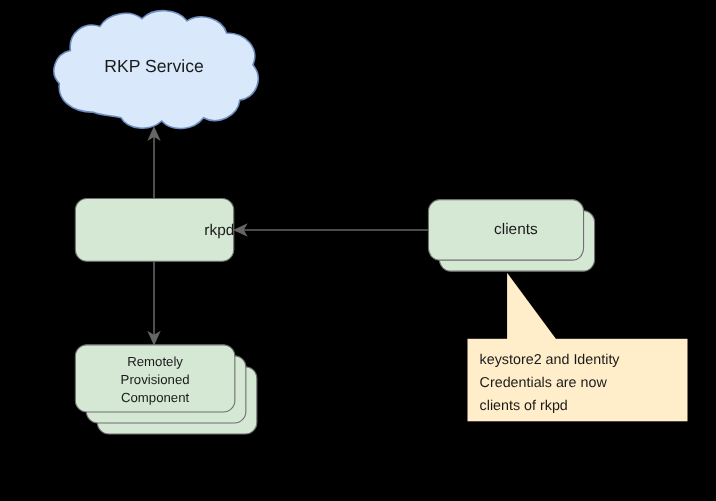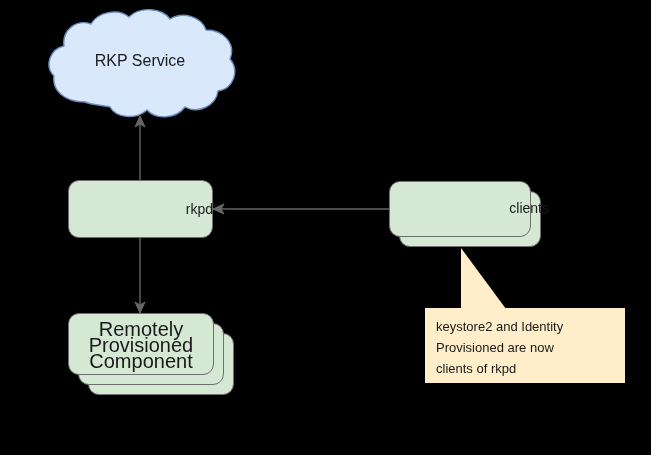--- a/index.html
+++ b/index.html
@@ -86,21 +86,21 @@
     left: 0px;
     top: 0px;
     width: 142px;
     height: 56px;
   }
   #clients-label {
     position: absolute;
     left: 0px;
     top: 19px;
     width: 160px;
-    text-align: right;
+    text-align: center;
     color: #1a1a1a;
     font-size: 14px;
     font-family: "Liberation Sans", sans-serif;
   }
 
   
   #rpc-stack {
     position: absolute;
     left: 68px;
     top: 313px;
@@ -125,21 +125,21 @@
     width: 146px;
     height: 62px;
   }
   #rpc-label {
     position: absolute;
     left: 0px;
     top: 8px;
     width: 146px;
     text-align: center;
     color: #1a1a1a;
-    font-size: 20px;
+    font-size: 12px;
     line-height: 16px;
     font-family: "Liberation Sans", sans-serif;
     white-space: pre-line;
   }
 
   
   #note-tail {
     position: absolute;
     left: 455px;
     top: 243px;
@@ -230,17 +230,17 @@
     <div id="rpc-label">Remotely
 Provisioned
 Component</div>
   </div>
 
   <svg id="note-tail" viewBox="0 0 70 70">
     <path d="M6 5 L6 70 L54 70 Z" fill="#ffeec9" stroke="none"></path>
   </svg>
   <div id="note-box">
     <div id="note-text">keystore2 and Identity
-Provisioned are now
+Credentials are now
 clients of rkpd</div>
   </div>
 
 </div>
 
 </body></html>

